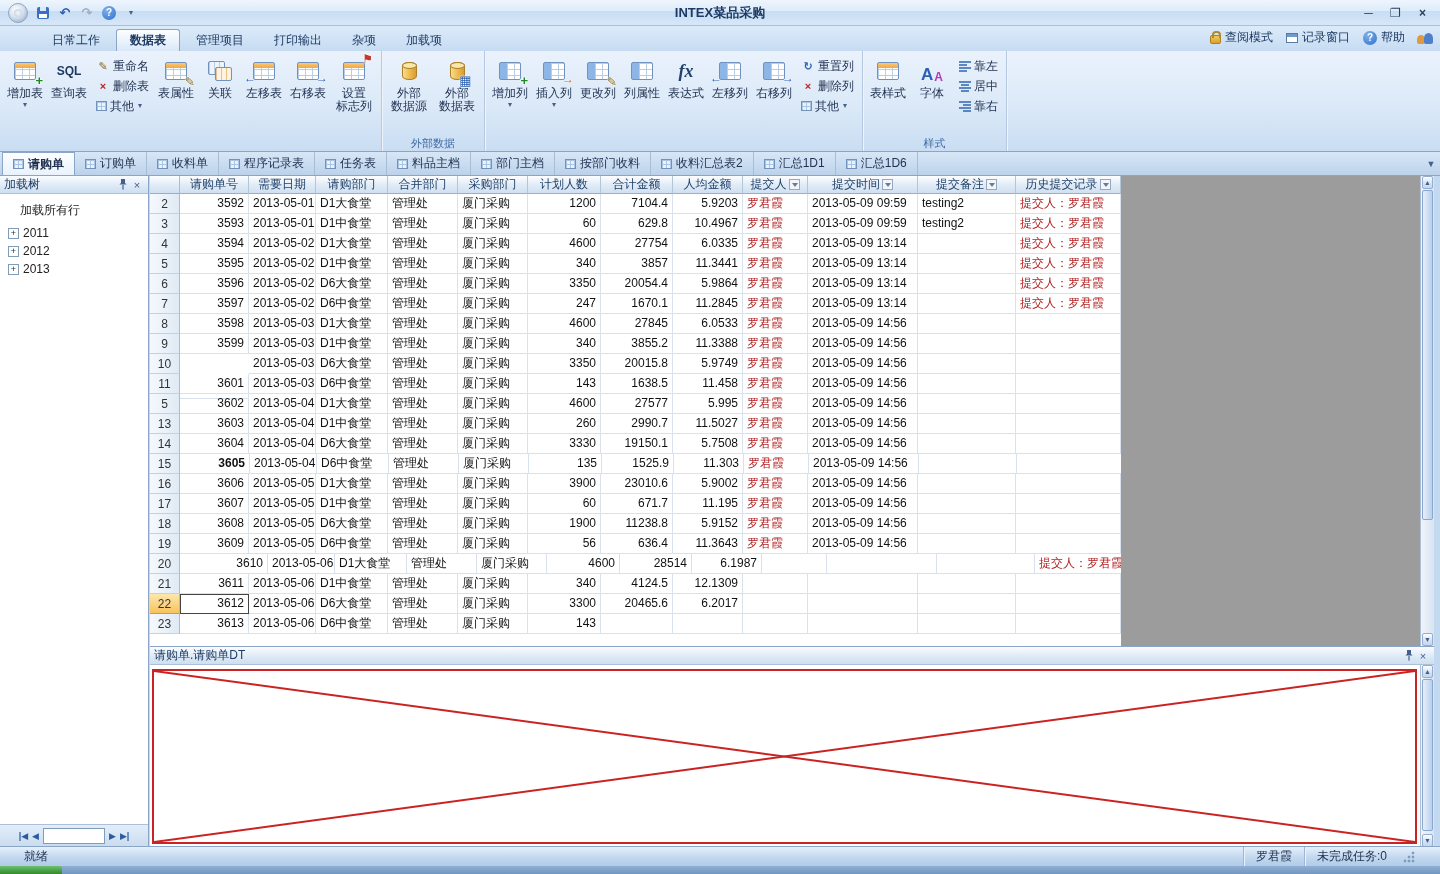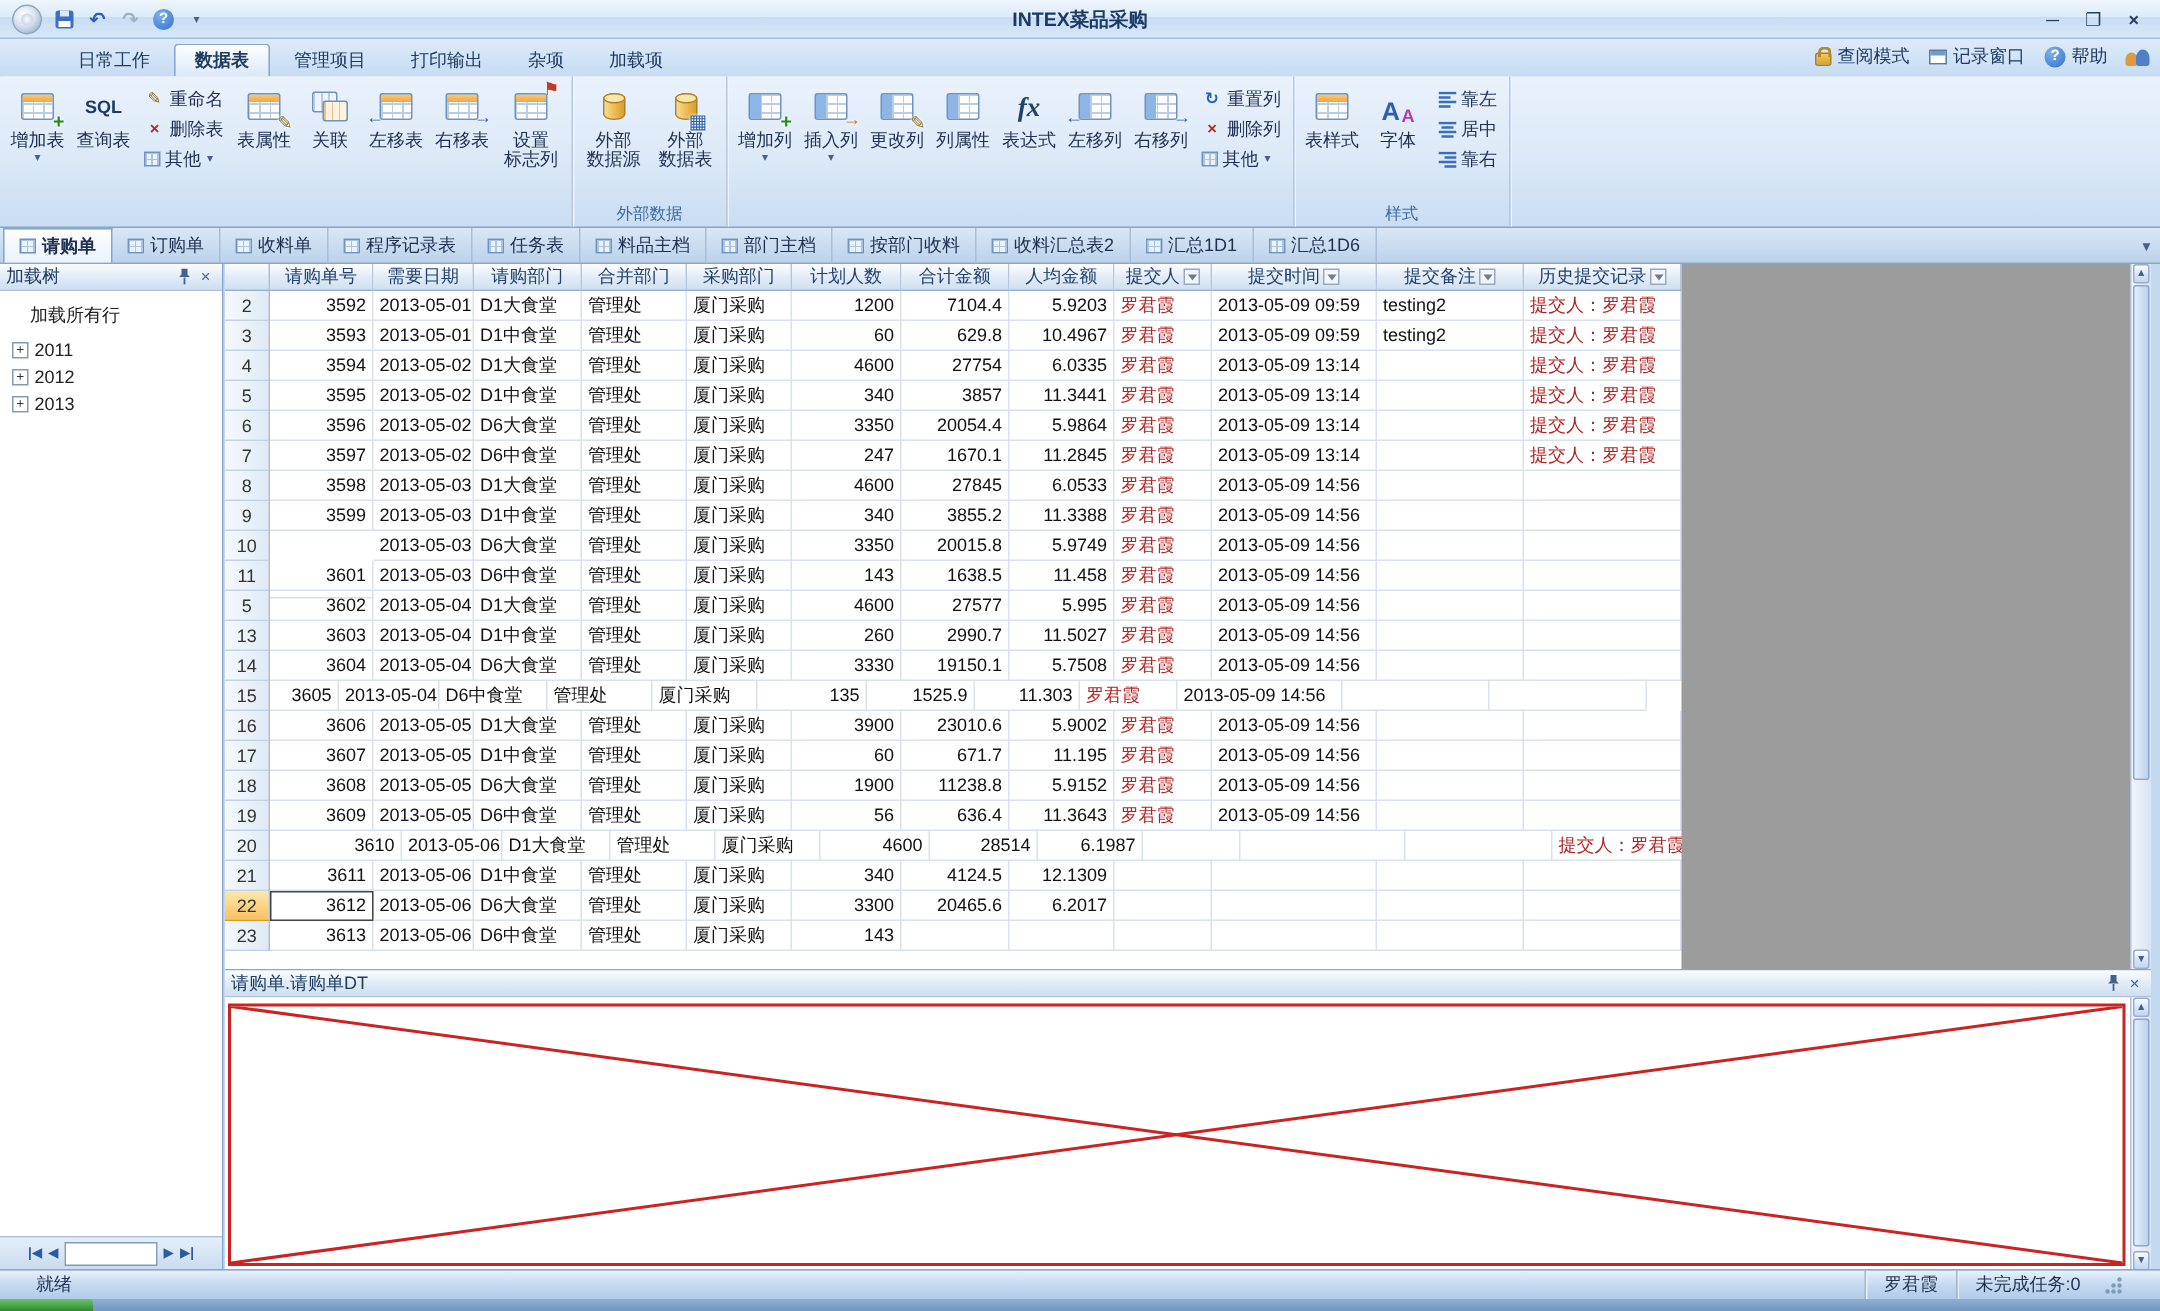--- a/index.html
+++ b/index.html
@@ -741,21 +741,21 @@
         <div class="g-data" style="width: 73px; text-align: right;">3330</div>
         <div class="g-data" style="width: 72px; text-align: right;">19150.1</div>
         <div class="g-data" style="width: 70px; text-align: right;">5.7508</div>
         <div class="g-data red" style="width: 65px; text-align: left;">罗君霞</div>
         <div class="g-data" style="width: 110px; text-align: left;">2013-05-09 14:56</div>
         <div class="g-data" style="width: 98px; text-align: left;"></div>
         <div class="g-data red" style="width: 105px; text-align: left;"></div>
       </div>
       <div class="g-row">
         <div class="g-num">15</div>
-        <div class="g-data" style="width: 46px; text-align: right;">3605</div>
+        <div class="g-data" style="width: 70px; text-align: right; font-weight: bold;">3605</div>
         <div class="g-data" style="width: 67px; text-align: left;">2013-05-04</div>
         <div class="g-data" style="width: 72px; text-align: left;">D6中食堂</div>
         <div class="g-data" style="width: 70px; text-align: left;">管理处</div>
         <div class="g-data" style="width: 70px; text-align: left;">厦门采购</div>
         <div class="g-data" style="width: 73px; text-align: right;">135</div>
         <div class="g-data" style="width: 72px; text-align: right;">1525.9</div>
         <div class="g-data" style="width: 70px; text-align: right;">11.303</div>
         <div class="g-data red" style="width: 65px; text-align: left;">罗君霞</div>
         <div class="g-data" style="width: 110px; text-align: left;">2013-05-09 14:56</div>
         <div class="g-data" style="width: 98px; text-align: left;"></div>

